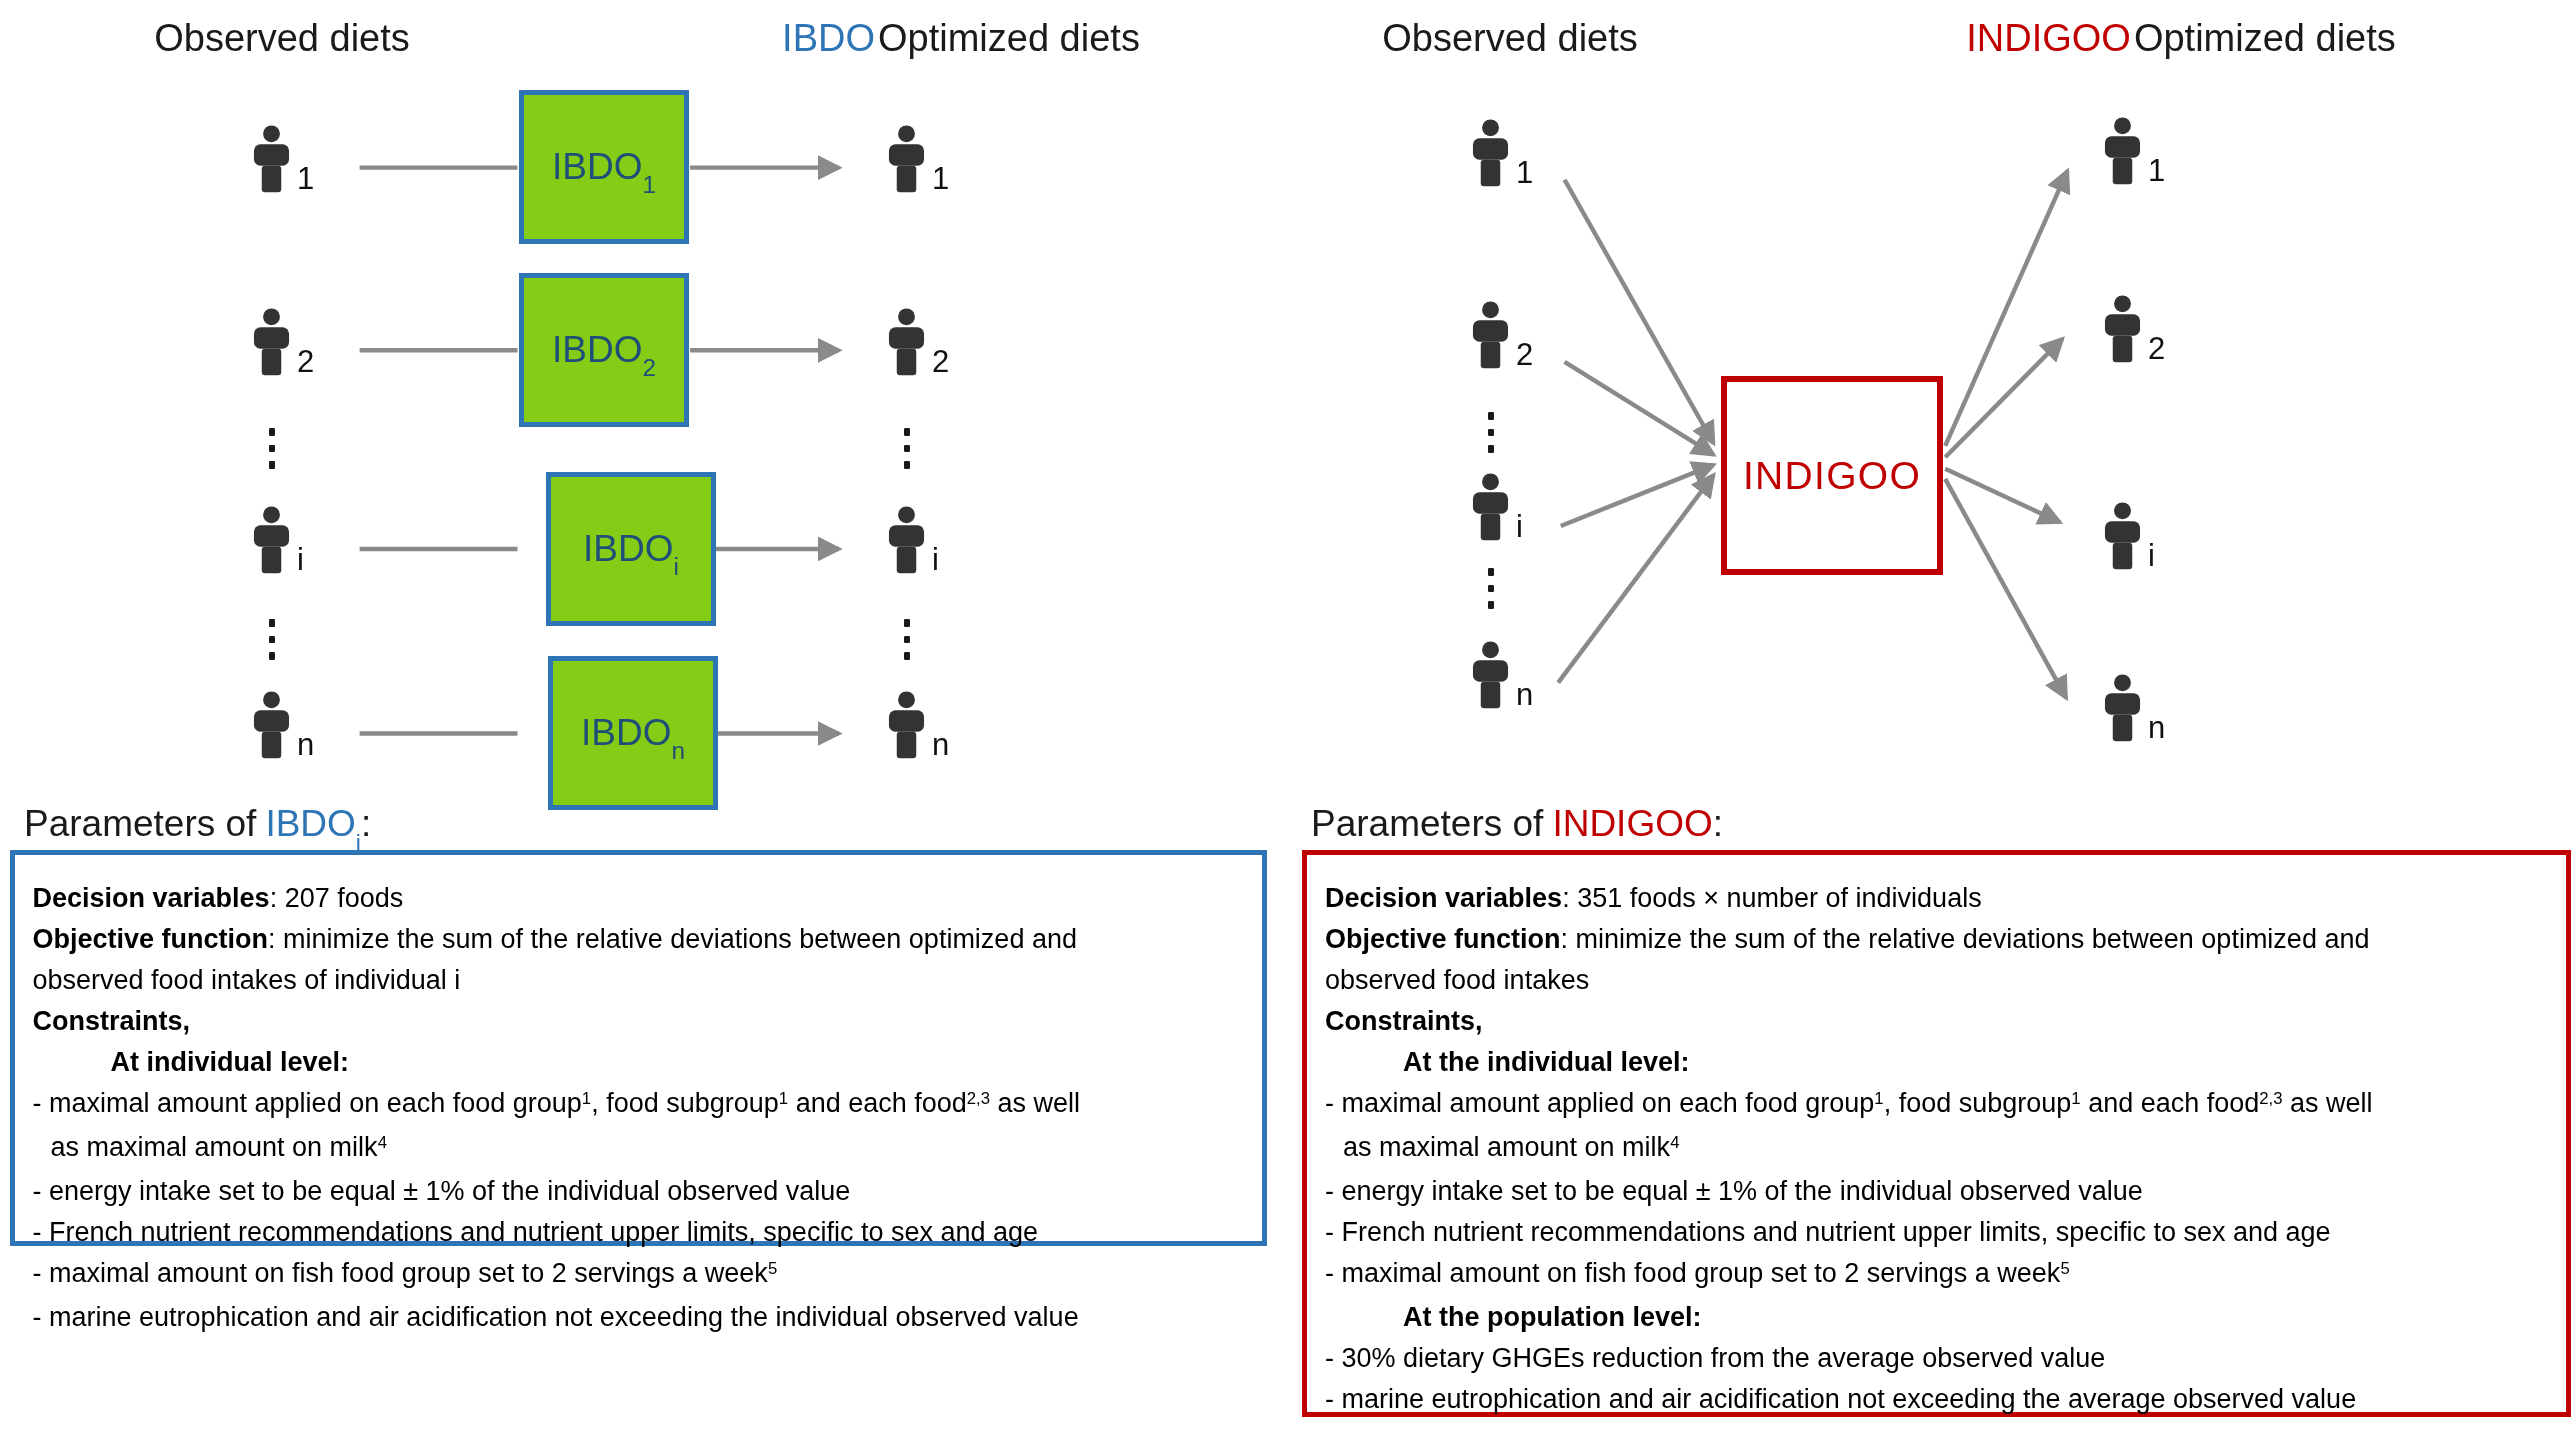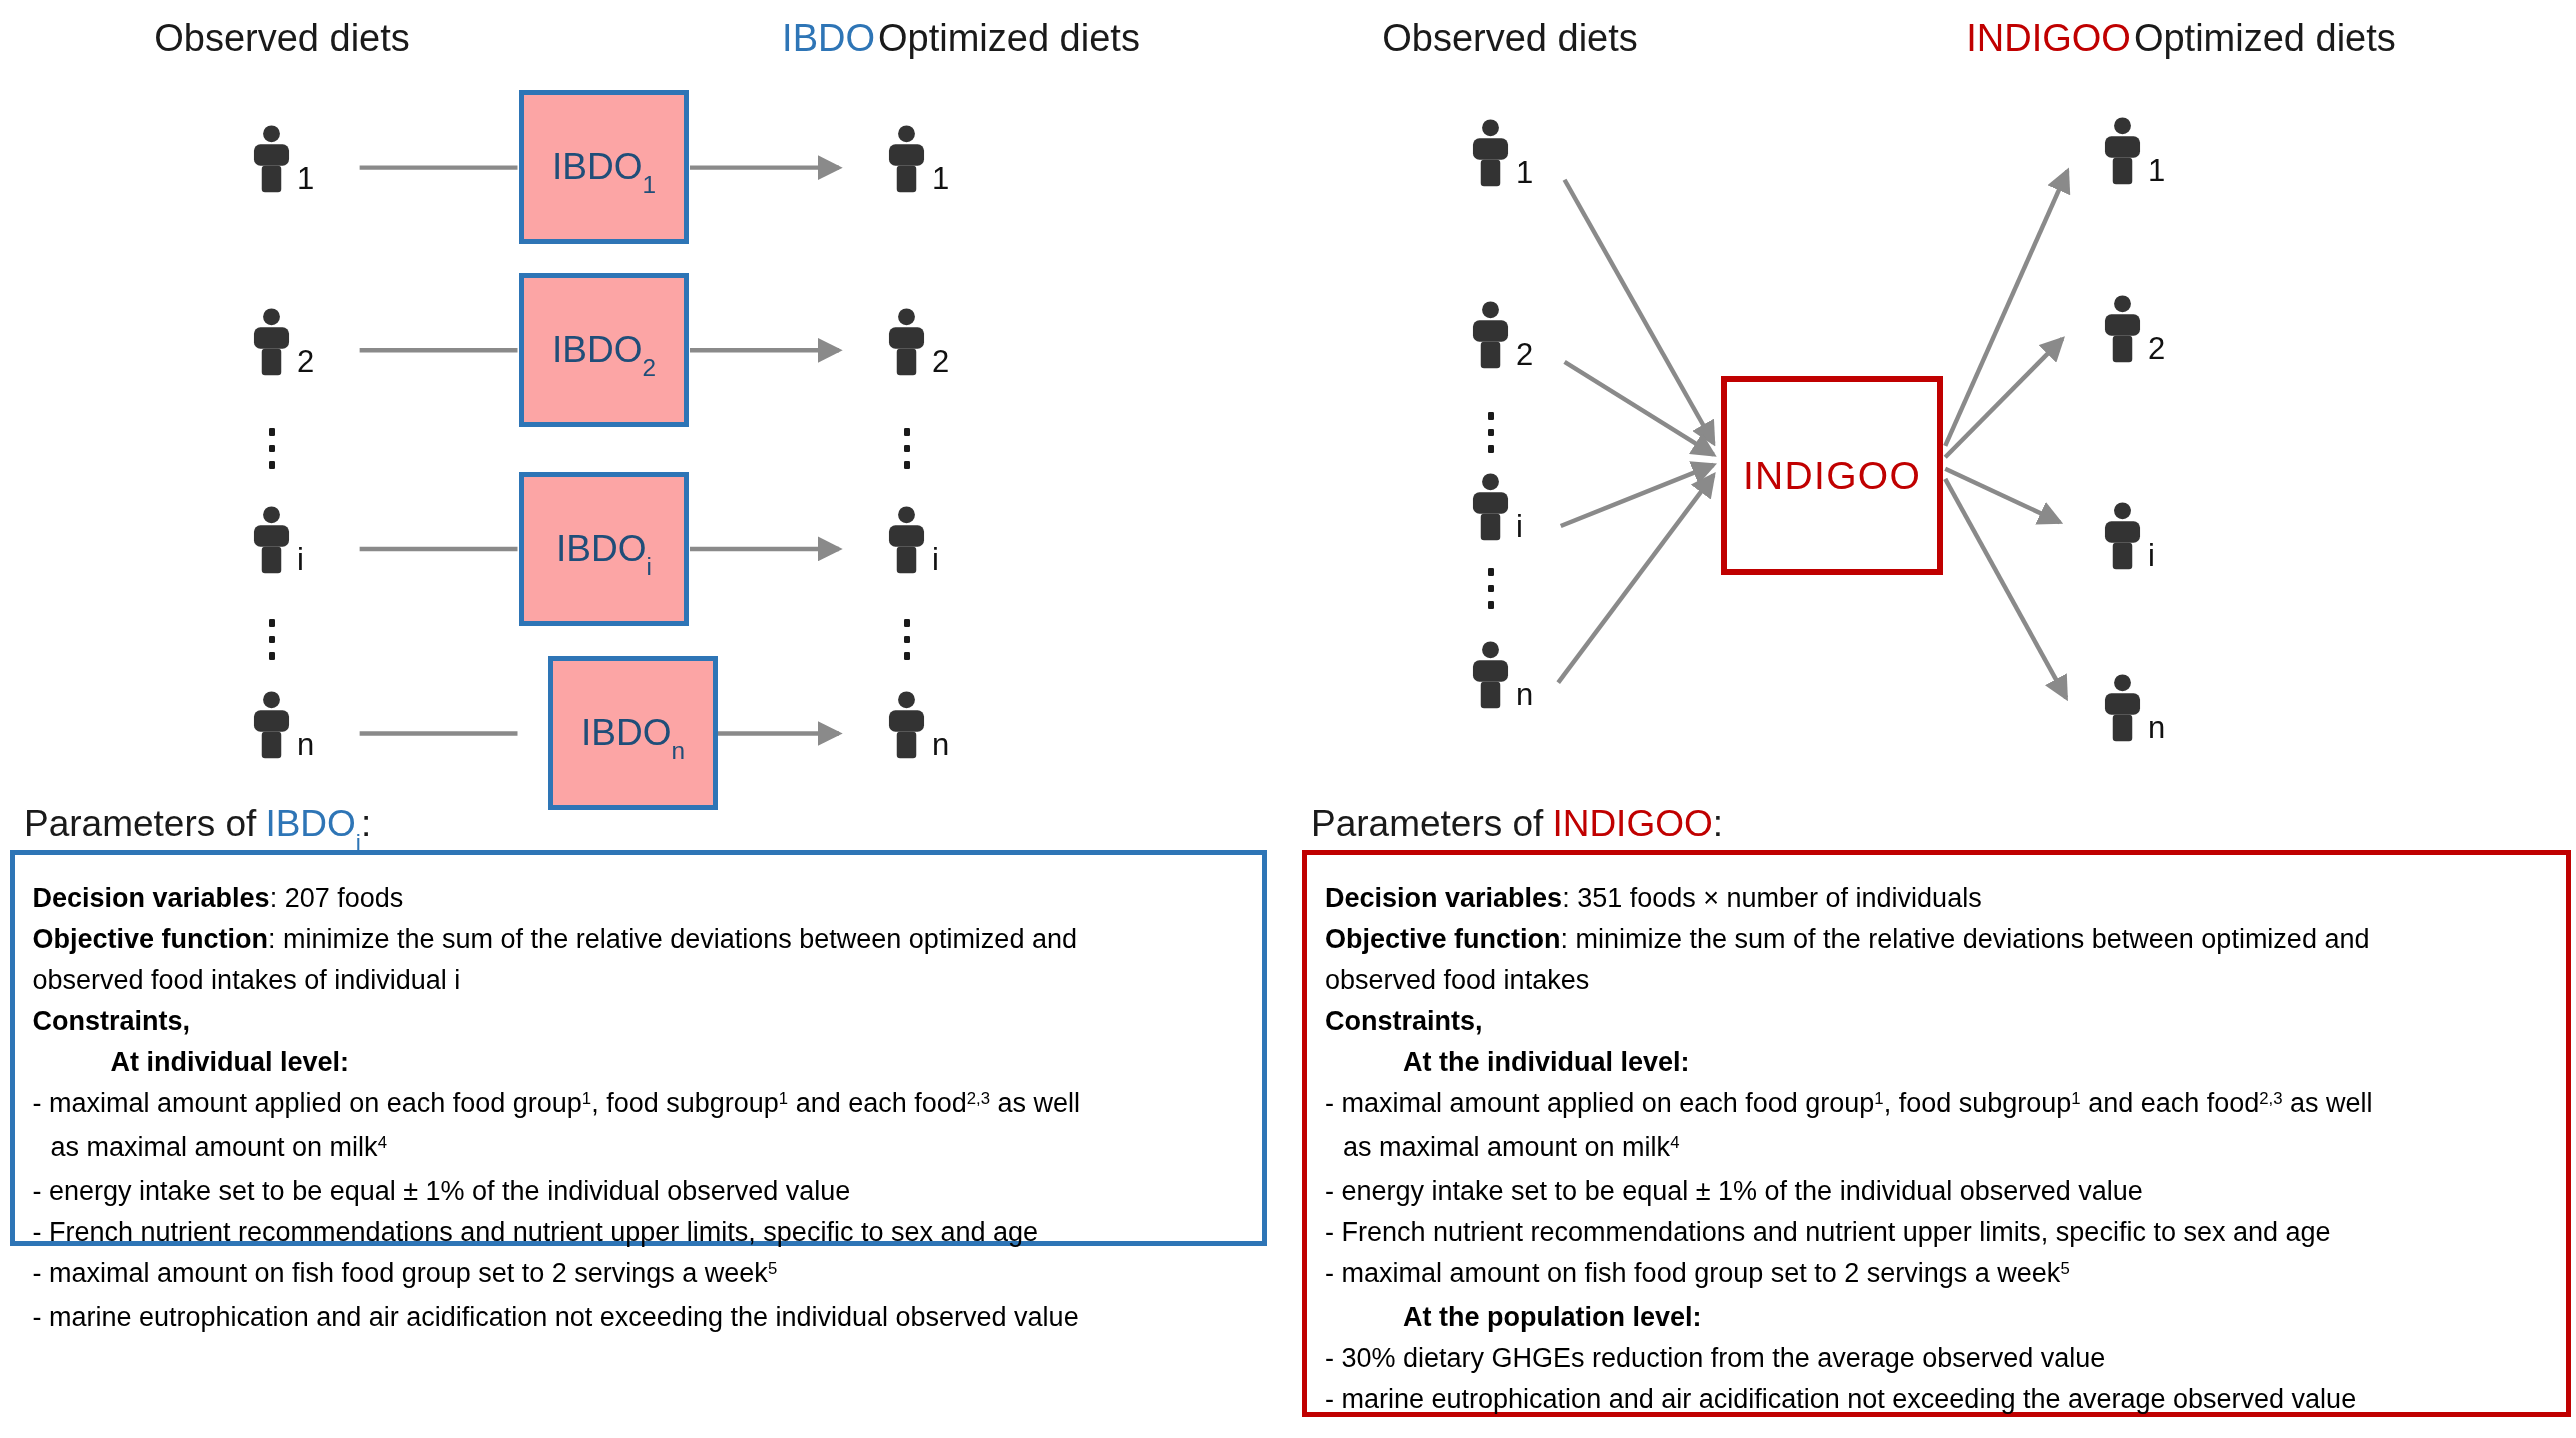--- a/index.html
+++ b/index.html
@@ -28,21 +28,21 @@
   .psub{position:absolute;left:45px;top:39px;font-size:31px;font-weight:500;
         color:#111;line-height:1;}
 
   
   .vdots{position:absolute;display:flex;flex-direction:column;gap:9px;
          align-items:center;z-index:4;}
   .vdots i{width:5.7px;height:7.6px;background:#1a1a1a;border-radius:1.3px;display:block;}
 
   
   .obox{position:absolute;width:170px;height:154px;border:5.7px solid var(--blue);
-        background:#fca5a5;display:flex;align-items:center;justify-content:center;z-index:5;}
+        background:#84cc16;display:flex;align-items:center;justify-content:center;z-index:5;}
   .obox .lbl{color:var(--navy);font-size:37px;font-weight:500;white-space:nowrap;}
   .obox sub,.gbox sub{font-size:0.66em;position:relative;top:0.22em;line-height:0;}
   .gbox{position:absolute;left:1721px;top:376px;width:222px;height:199px;
         border:6.4px solid var(--red);background:#fff;display:flex;align-items:center;
         justify-content:center;z-index:5;}
   .gbox .lbl{color:var(--red);font-size:39px;font-weight:500;letter-spacing:1.3px;white-space:nowrap;}
 
   
   .params-h{position:absolute;top:803px;font-size:37px;line-height:42px;
             color:var(--ink);white-space:nowrap;z-index:3;}
@@ -142,21 +142,21 @@
       <i></i>
       <i></i>
     </div>
 
   <div class="obox" style="left:519px;top:90px">
     <span class="lbl"><span>IBDO</span><sub>1</sub></span>
   </div>
   <div class="obox" style="left:519px;top:273px">
     <span class="lbl"><span>IBDO</span><sub>2</sub></span>
   </div>
-  <div class="obox" style="left:519px;top:472px">
+  <div class="obox" style="left:546px;top:472px">
     <span class="lbl"><span>IBDO</span><sub>i</sub></span>
   </div>
   <div class="obox" style="left:548px;top:656px">
     <span class="lbl"><span>IBDO</span><sub>n</sub></span>
   </div>
 
   <div class="person" style="left:887px;top:124px">
     <svg viewBox="0 0 60 110">
         <circle cx="30" cy="14" r="13"></circle>
         <rect x="3" y="30" width="54" height="33" rx="10"></rect>

